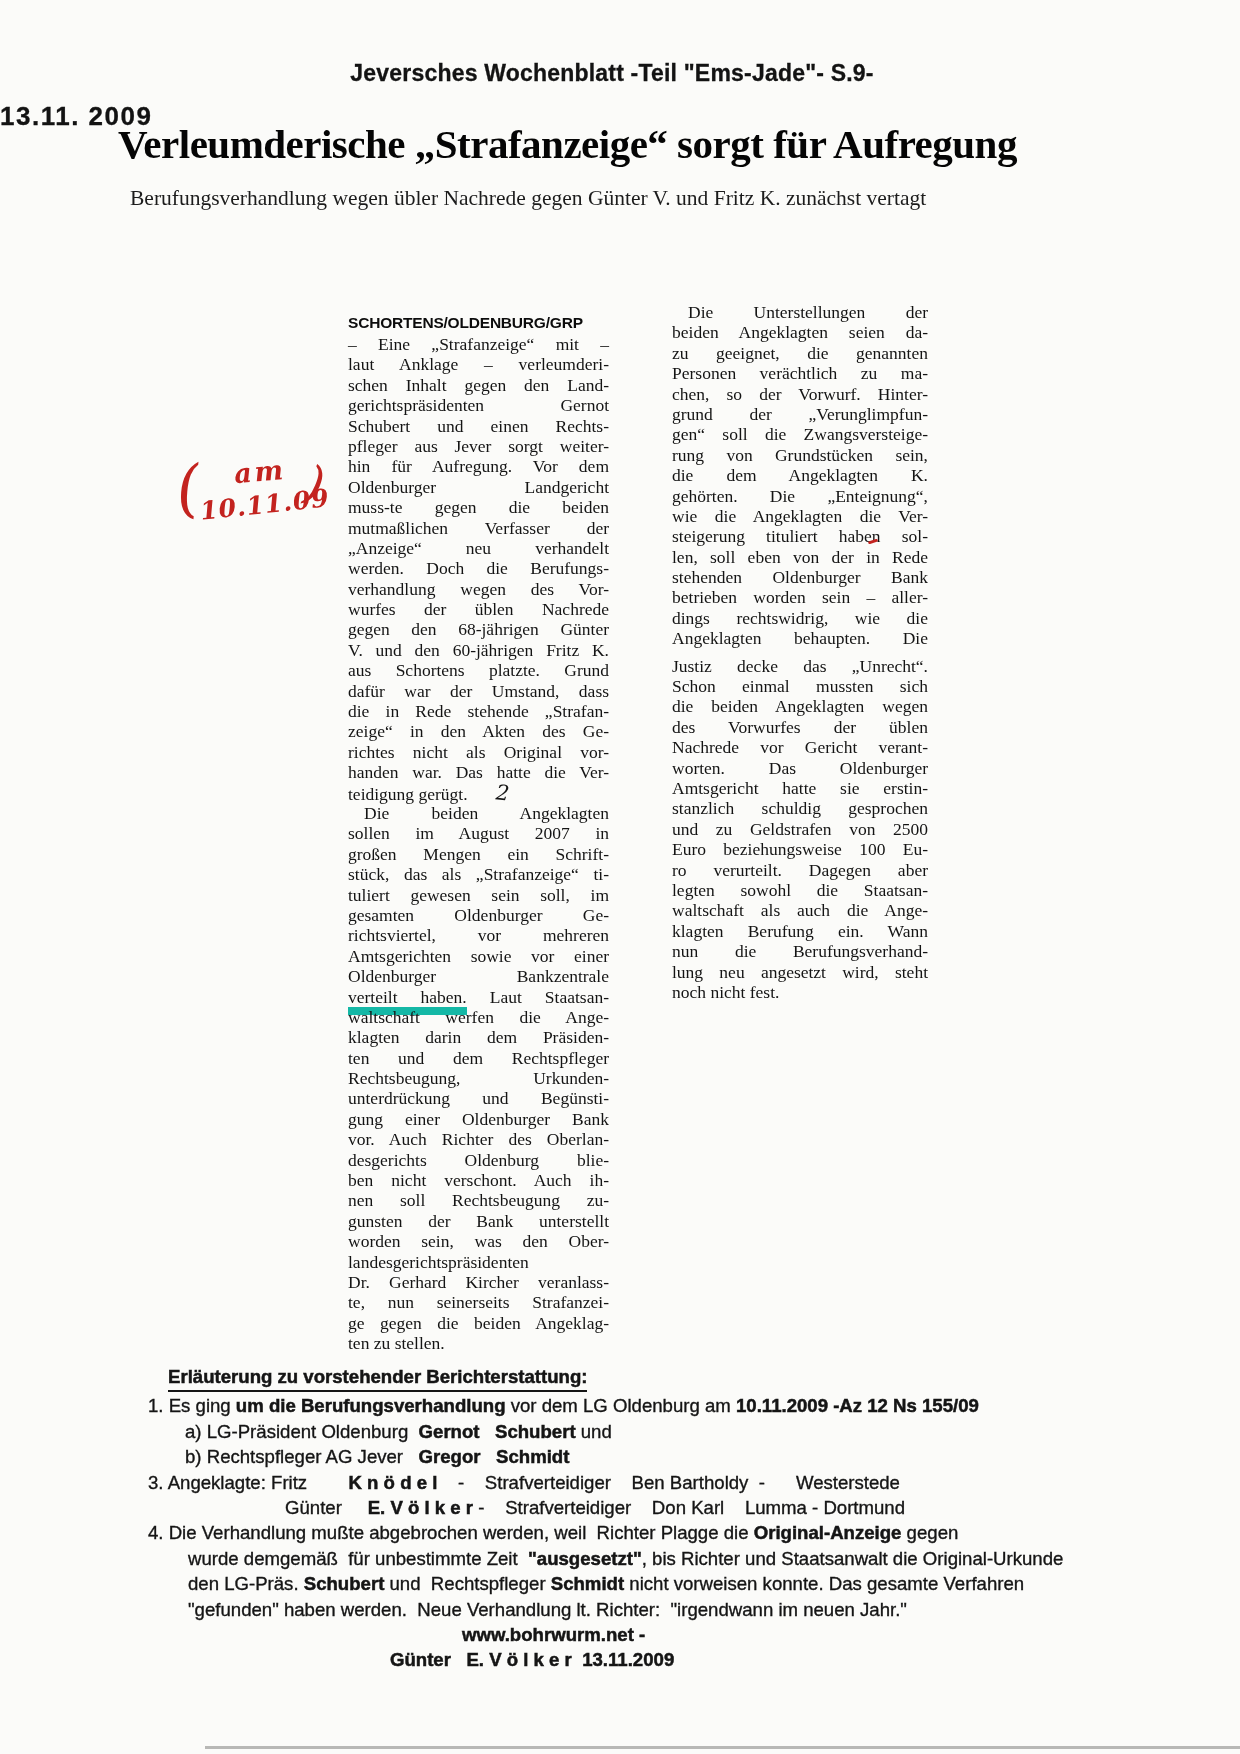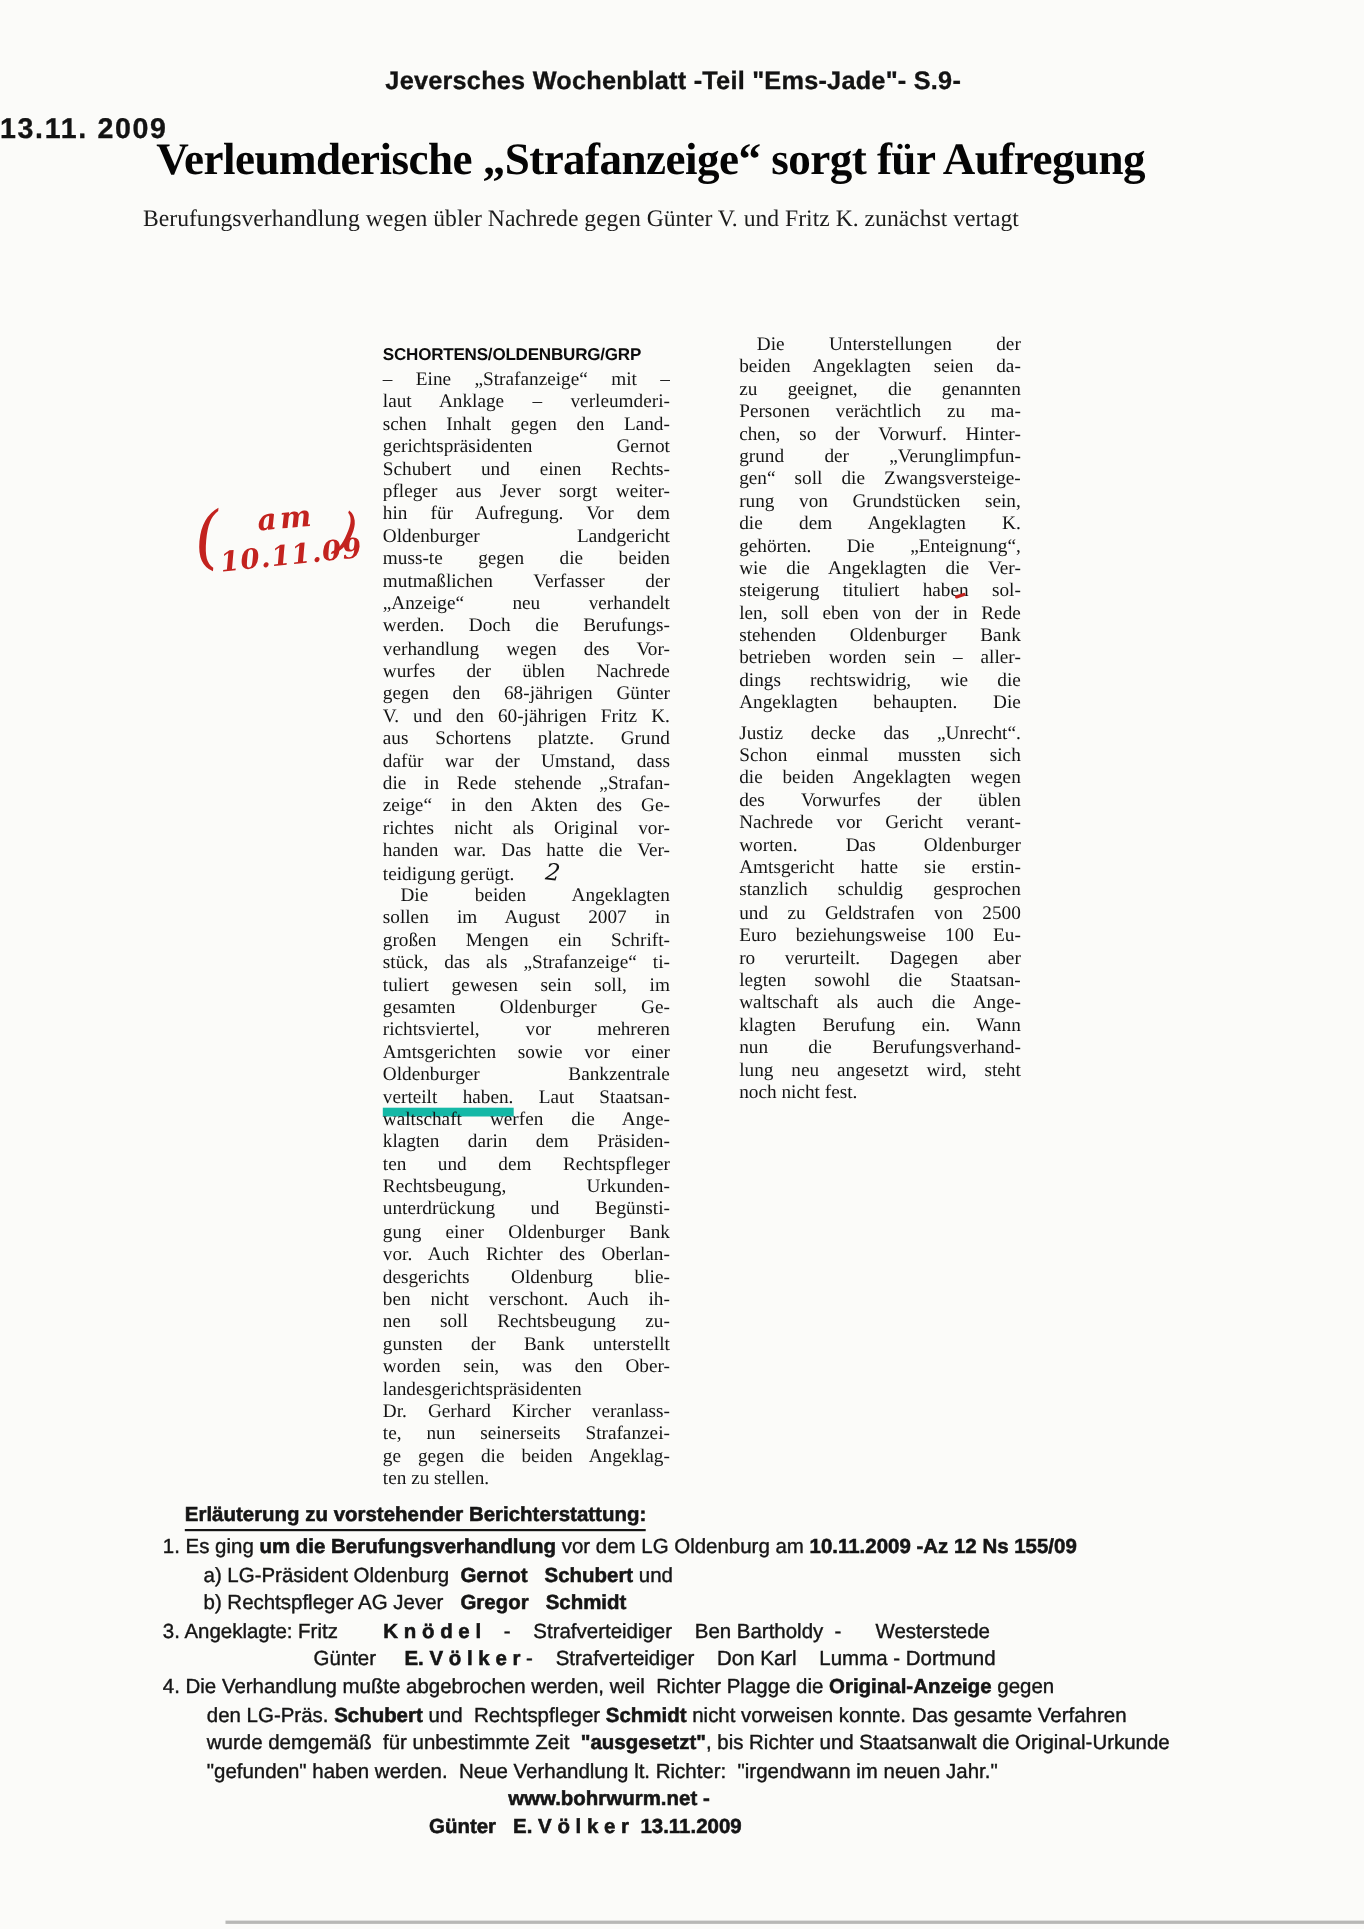--- a/index.html
+++ b/index.html
@@ -9,21 +9,21 @@
   .page{position:absolute;inset:0;}
 
   
   .hdr1{position:absolute;top:60px;left:0;width:1224px;text-align:center;
         font-family:"Liberation Sans",sans-serif;font-weight:700;font-size:23px;
         letter-spacing:.2px;color:#131313;-webkit-text-stroke:.3px #131313;}
   .hdr2{position:absolute;top:101px;left:0;width:1224px;
         font-family:"Liberation Sans",sans-serif;font-weight:700;font-size:26px;
         letter-spacing:1.5px;color:#131313;-webkit-text-stroke:.3px #131313;}
 
-  .headline{position:absolute;top:120px;left:142px;width:960px;margin:0;
+  .headline{position:absolute;top:120px;left:118px;width:960px;margin:0;
         font-family:"Liberation Serif",serif;font-weight:700;font-size:41px;
         letter-spacing:-.5px;color:#050505;white-space:nowrap;}
   .subhead{position:absolute;top:186px;left:130px;width:960px;
         font-size:21.5px;color:#1c1c1c;white-space:nowrap;}
 
   
   .col{position:absolute;font-size:17.5px;line-height:20.4px;color:#141414;}
   .col1{left:348px;top:277px;width:261px;margin-top:34px;}
   .col2{left:672px;top:302px;width:256px;}
   .dateline{font-family:"Liberation Sans",sans-serif;font-weight:700;font-size:15.5px;
@@ -190,22 +190,22 @@
 
   <div class="notes">
     <div class="notes-heading">Erläuterung zu vorstehender Berichterstattung:</div>
     <div>
         <div class="nline ind0"><span class="">1. Es ging </span><span class="b">um die Berufungsverhandlung</span><span class=""> vor dem LG Oldenburg am </span><span class="b">10.11.2009 -Az 12 Ns 155/09</span></div>
         <div class="nline ind1"><span class="">a) LG-Präsident Oldenburg  </span><span class="b">Gernot   Schubert</span><span class=""> und</span></div>
         <div class="nline ind1"><span class="">b) Rechtspfleger AG Jever   </span><span class="b">Gregor   Schmidt</span></div>
         <div class="nline ind0"><span class="">3. Angeklagte: Fritz        </span><span class="b">K n ö d e l</span><span class="">    -    Strafverteidiger    Ben Bartholdy  -      Westerstede</span></div>
         <div class="nline ind3"><span class="">Günter     </span><span class="b">E. V ö l k e r</span><span class=""> -    Strafverteidiger    Don Karl    Lumma - Dortmund</span></div>
         <div class="nline ind0"><span class="">4. Die Verhandlung mußte abgebrochen werden, weil  Richter Plagge die </span><span class="b">Original-Anzeige</span><span class=""> gegen</span></div>
+        <div class="nline ind2"><span class="">wurde demgemäß  für unbestimmte Zeit  </span><span class="b">"ausgesetzt"</span><span class="">, bis Richter und Staatsanwalt die Original-Urkunde</span></div>
         <div class="nline ind2"><span class="">den LG-Präs. </span><span class="b">Schubert</span><span class=""> und  Rechtspfleger </span><span class="b">Schmidt</span><span class=""> nicht vorweisen konnte. Das gesamte Verfahren</span></div>
-        <div class="nline ind2"><span class="">wurde demgemäß  für unbestimmte Zeit  </span><span class="b">"ausgesetzt"</span><span class="">, bis Richter und Staatsanwalt die Original-Urkunde</span></div>
         <div class="nline ind2"><span class="">"gefunden" haben werden.  Neue Verhandlung lt. Richter:  "irgendwann im neuen Jahr."</span></div>
         <div class="nline ind5"><span class="b">www.bohrwurm.net -</span></div>
         <div class="nline ind4"><span class="b">Günter   E. V ö l k e r  13.11.2009</span></div>
       </div>
   </div>
 
   <div class="scan-edge"></div>
 </div>
 
 </body></html>

